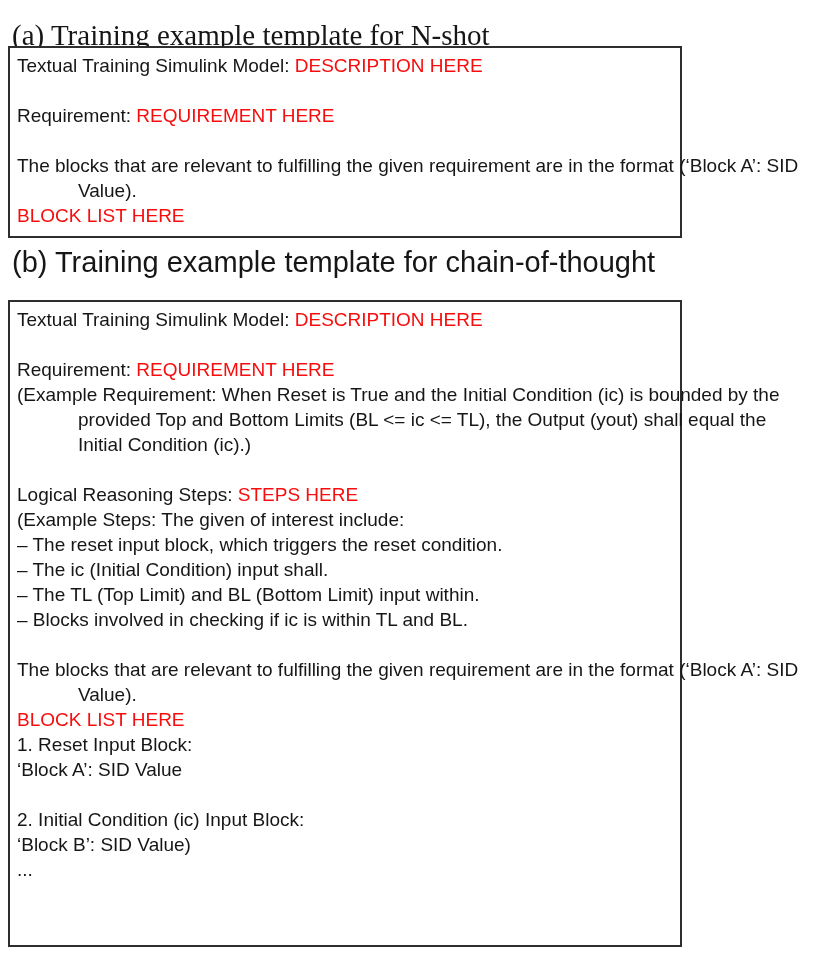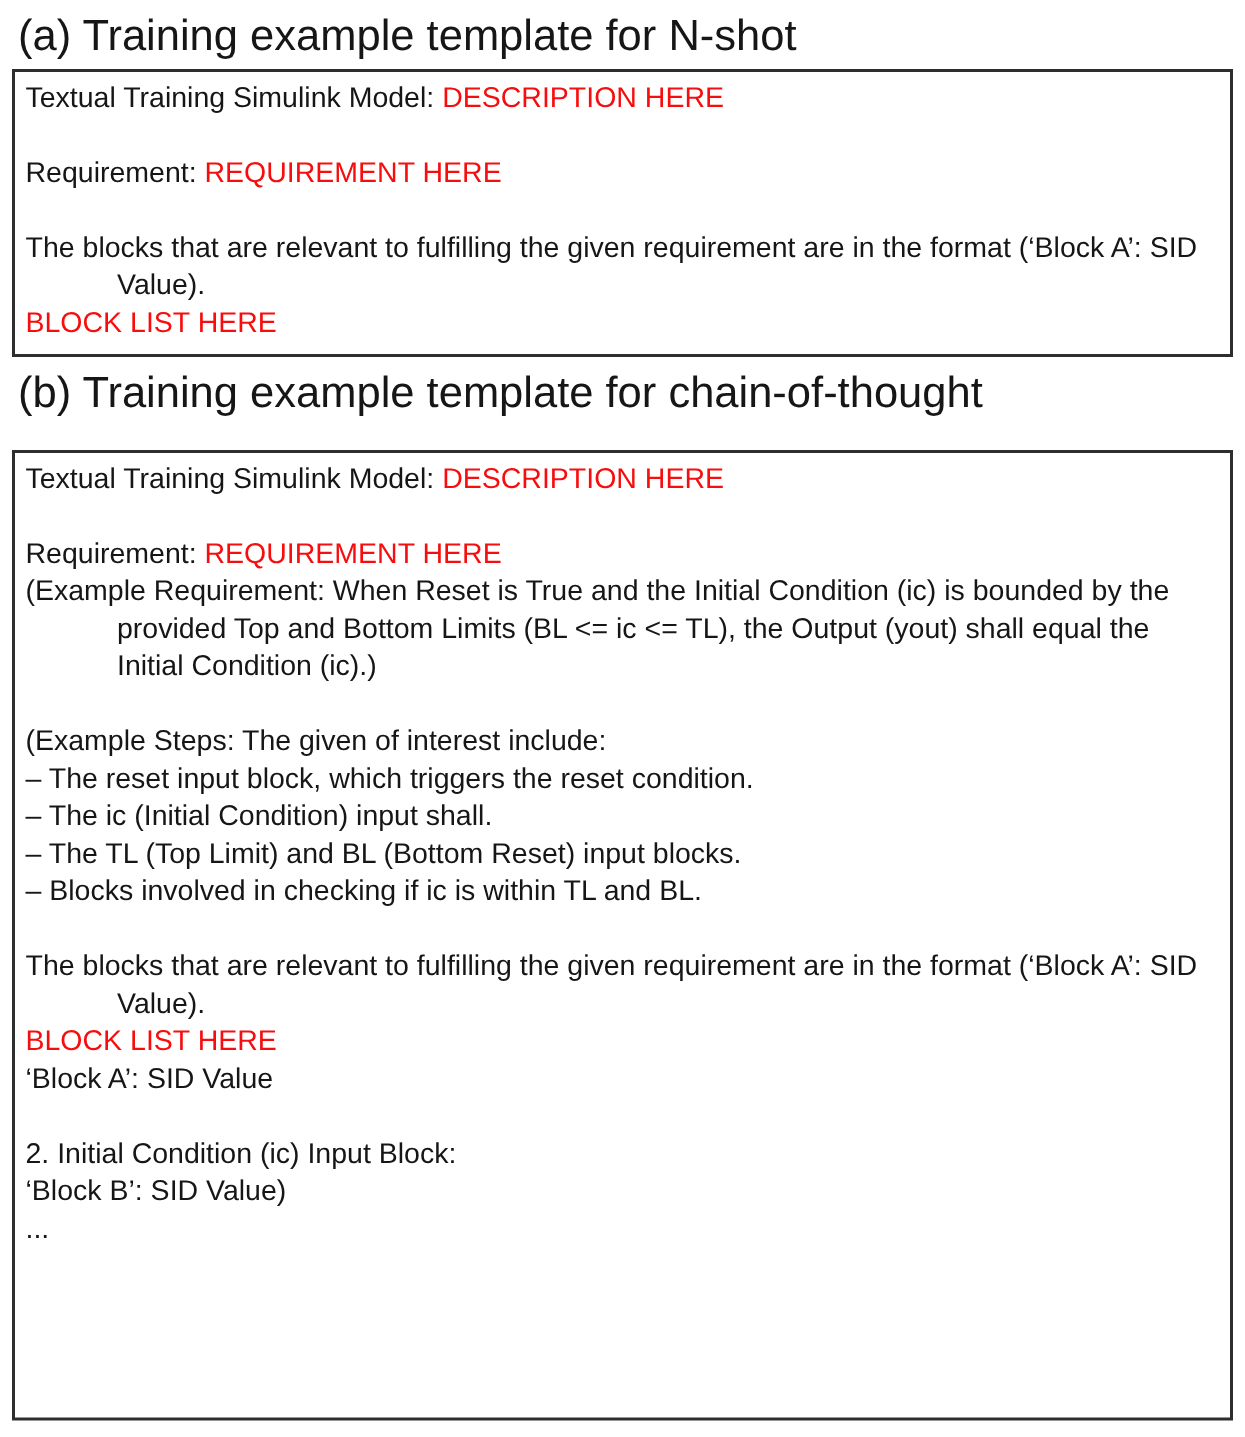--- a/index.html
+++ b/index.html
@@ -18,27 +18,27 @@
   .sec-heading {
     position: absolute;
     left: 12px;
     margin: 0;
     font-size: 29px;
     font-weight: 400;
     letter-spacing: 0px;
     color: var(--ink, #161616);
     white-space: nowrap;
   }
-  #heading-a { top: 8px; }
+  #heading-a { top: 19px; font-family: Liberation Serif, serif; }
   #heading-b { top: 246px; }
   .template-box {
     position: absolute;
     left: 8px;
     box-sizing: border-box;
-    width: 814px;
+    width: 674px;
     border: 2px solid var(--frame, #2e2e2e);
     background: #ffffff;
     padding: 5px 6px 0 7px;
     font-size: 19px;
     line-height: 25px;
   }
   #box-a { top: 46px;  height: 192px; }
   #box-b { top: 300px; height: 647px; }
   .tline {
     white-space: pre;
@@ -66,27 +66,29 @@
 <h2 id="heading-b" class="sec-heading">(b) Training example template for chain-of-thought</h2>
 
 <div id="box-b" class="template-box">
     <div class="tline"><span class="seg-black">Textual Training Simulink Model: </span><span class="seg-red">DESCRIPTION HERE</span></div>
     <div class="tline">&nbsp;</div>
     <div class="tline"><span class="seg-black">Requirement: </span><span class="seg-red">REQUIREMENT HERE</span></div>
     <div class="tline"><span class="seg-black">(Example Requirement: When Reset is True and the Initial Condition (ic) is bounded by the</span></div>
     <div class="tline indent"><span class="seg-black">provided Top and Bottom Limits (BL &lt;= ic &lt;= TL), the Output (yout) shall equal the</span></div>
     <div class="tline indent"><span class="seg-black">Initial Condition (ic).)</span></div>
     <div class="tline">&nbsp;</div>
+    <div class="tline"><span class="seg-black">Logical Reasoning Steps: </span><span class="seg-red">STEPS HERE</span></div>
     <div class="tline"><span class="seg-black">(Example Steps: The given of interest include:</span></div>
     <div class="tline"><span class="seg-black">– The reset input block, which triggers the reset condition.</span></div>
     <div class="tline"><span class="seg-black">– The ic (Initial Condition) input shall.</span></div>
-    <div class="tline"><span class="seg-black">– The TL (Top Limit) and BL (Bottom Reset) input blocks.</span></div>
+    <div class="tline"><span class="seg-black">– The TL (Top Limit) and BL (Bottom Limit) input within.</span></div>
     <div class="tline"><span class="seg-black">– Blocks involved in checking if ic is within TL and BL.</span></div>
     <div class="tline">&nbsp;</div>
     <div class="tline"><span class="seg-black">The blocks that are relevant to fulfilling the given requirement are in the format (‘Block A’: SID</span></div>
     <div class="tline indent"><span class="seg-black">Value).</span></div>
     <div class="tline"><span class="seg-red">BLOCK LIST HERE</span></div>
+    <div class="tline"><span class="seg-black">1. Reset Input Block:</span></div>
     <div class="tline"><span class="seg-black">‘Block A’: SID Value</span></div>
     <div class="tline">&nbsp;</div>
     <div class="tline"><span class="seg-black">2. Initial Condition (ic) Input Block:</span></div>
     <div class="tline"><span class="seg-black">‘Block B’: SID Value)</span></div>
     <div class="tline"><span class="seg-black">...</span></div>
   </div>
 
 </body></html>

